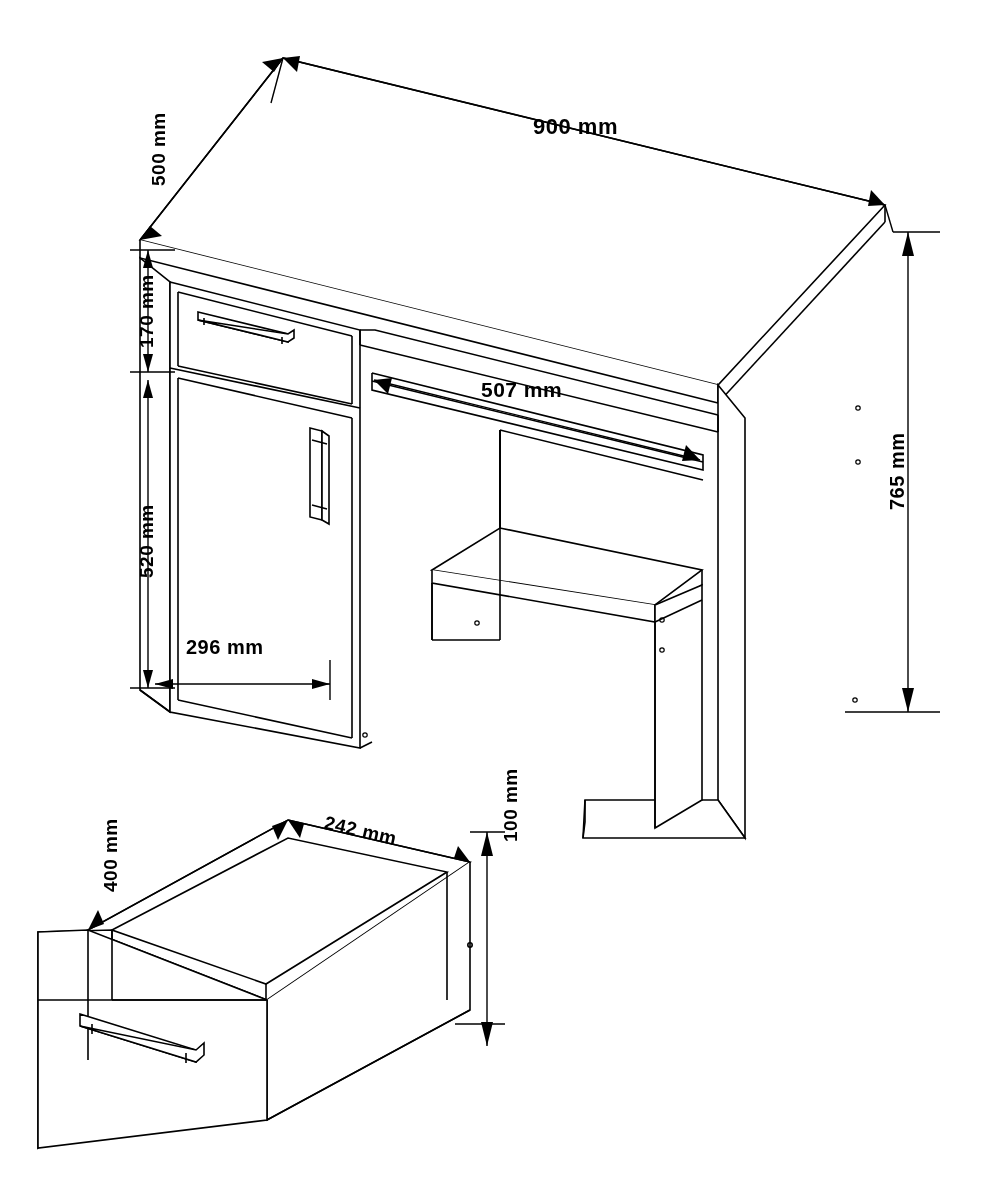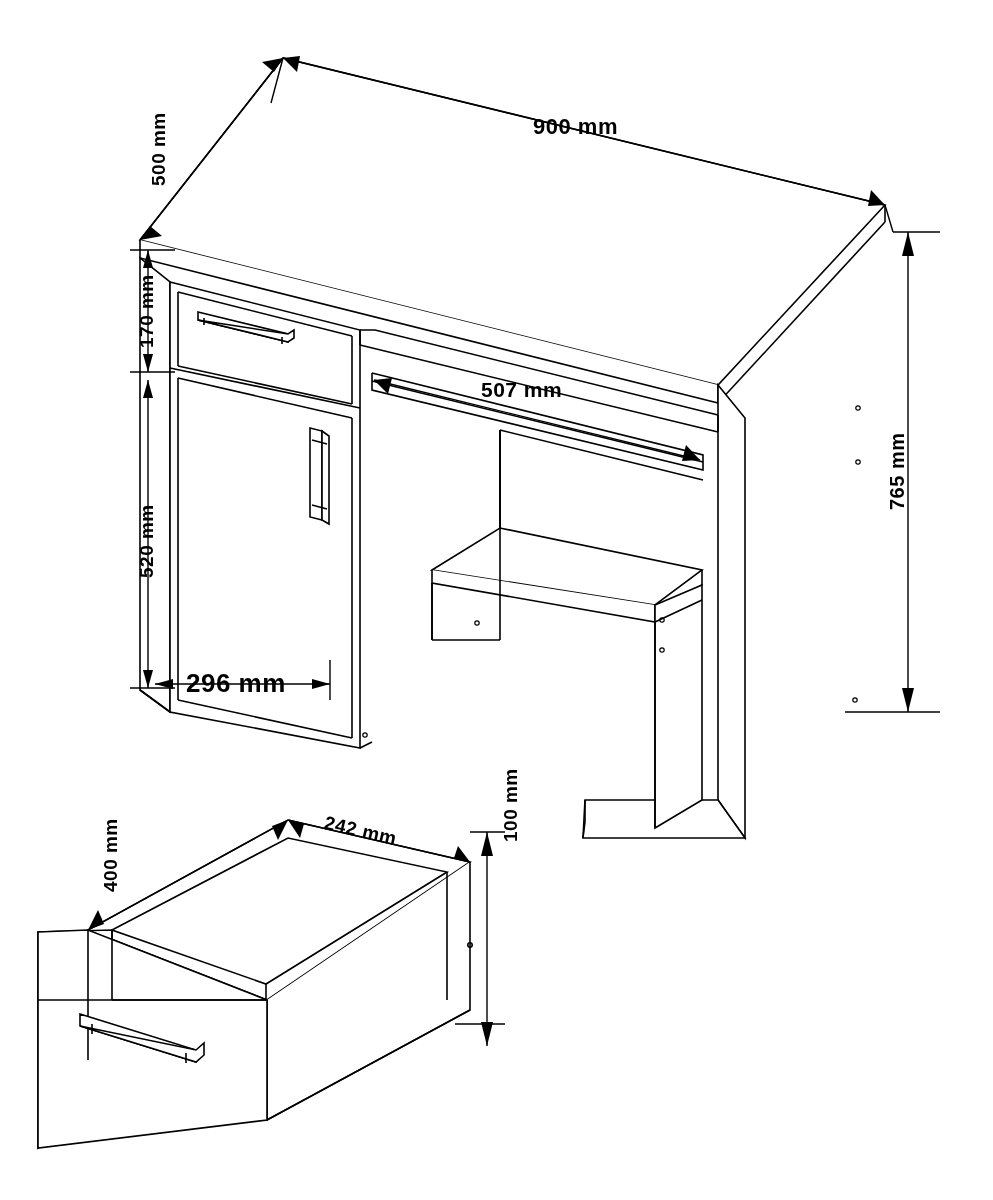--- a/index.html
+++ b/index.html
@@ -245,21 +245,21 @@
   </svg>
 
   <div class="dim-label" style="left:533px; top:114px; font-size:22px;">900 mm</div>
 
   <div class="dim-label rot90" style="left:148px; top:186px; font-size:19px;">500 mm</div>
 
   <div class="dim-label rot90" style="left:136px; top:348px; font-size:19px;">170 mm</div>
 
   <div class="dim-label rot90" style="left:136px; top:578px; font-size:19px;">520 mm</div>
 
-  <div class="dim-label" style="left:186px; top:668px; font-size:26px;">296 mm</div>
+  <div class="dim-label" style="left:186px; top:636px; font-size:20px;">296 mm</div>
 
   <div class="dim-label" style="left:481px; top:378px; font-size:21px;">507 mm</div>
 
   <div class="dim-label rot90" style="left:886px; top:510px; font-size:20px;">765 mm</div>
 
   <div class="dim-label rot90" style="left:100px; top:892px; font-size:19px;">400 mm</div>
 
   <div class="dim-label" style="left:327px; top:812px; font-size:19px; transform:rotate(13deg); transform-origin:left top;">242 mm</div>
 
   <div class="dim-label rot90" style="left:500px; top:842px; font-size:19px;">100 mm</div>

